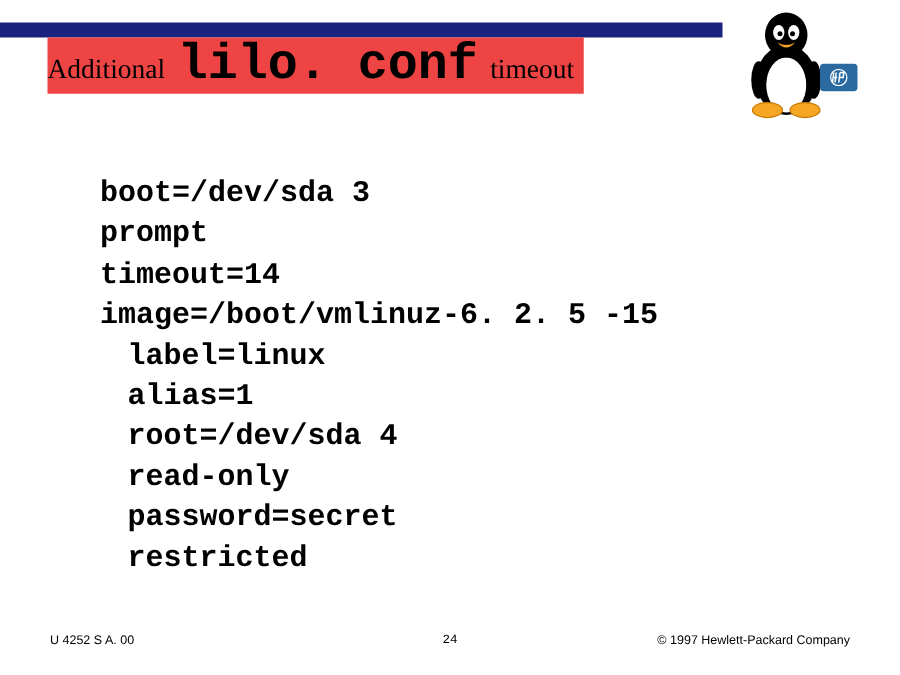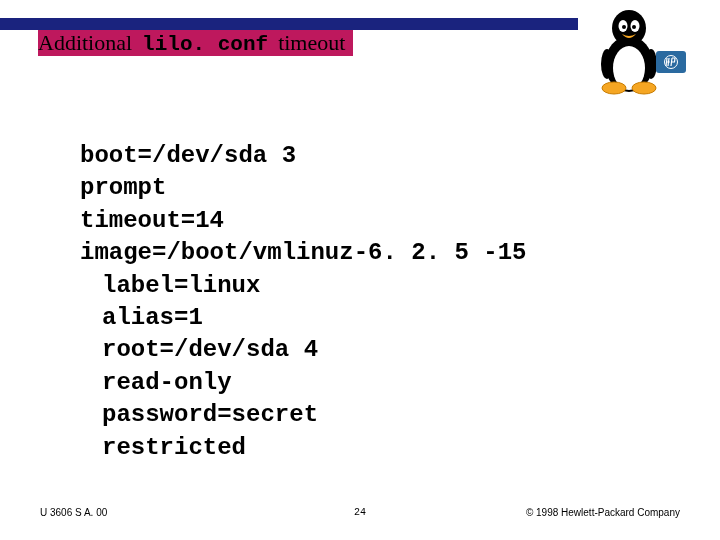--- a/index.html
+++ b/index.html
@@ -47,32 +47,32 @@
     justify-content: center;
   }
   .hp-badge svg { width: 20px; height: 14px; }
   .title-row {
     position: absolute;
     top: 30px;
     left: 38px;
     display: flex;
     align-items: baseline;
     gap: 10px;
-    background: #be185d;
+    background: #ef4444;
     padding-right: 8px;
   }
   .title-pre, .title-post {
     font-size: 22px;
     color: #000;
     font-family: "Times New Roman", serif;
   }
   .title-code {
     font-family: "Courier New", monospace;
     font-weight: bold;
-    font-size: 21px;
+    font-size: 40px;
     color: #000;
   }
   .content {
     position: absolute;
     top: 140px;
     left: 80px;
     font-family: "Courier New", monospace;
     font-weight: bold;
     font-size: 24px;
     line-height: 1.35;
@@ -141,16 +141,16 @@
   <div>image=/boot/vmlinuz-6. 2. 5 -15</div>
   <div class="indented">label=linux</div>
   <div class="indented">alias=1</div>
   <div class="indented">root=/dev/sda 4</div>
   <div class="indented">read-only</div>
   <div class="indented">password=secret</div>
   <div class="indented">restricted</div>
 </div>
 
 <div class="footer">
-  <span>U 3606 S A. 00</span>
+  <span>U 4252 S A. 00</span>
   <span class="footer-center">24</span>
-  <span>© 1998 Hewlett-Packard Company</span>
+  <span>© 1997 Hewlett-Packard Company</span>
 </div>
 
 </body></html>

